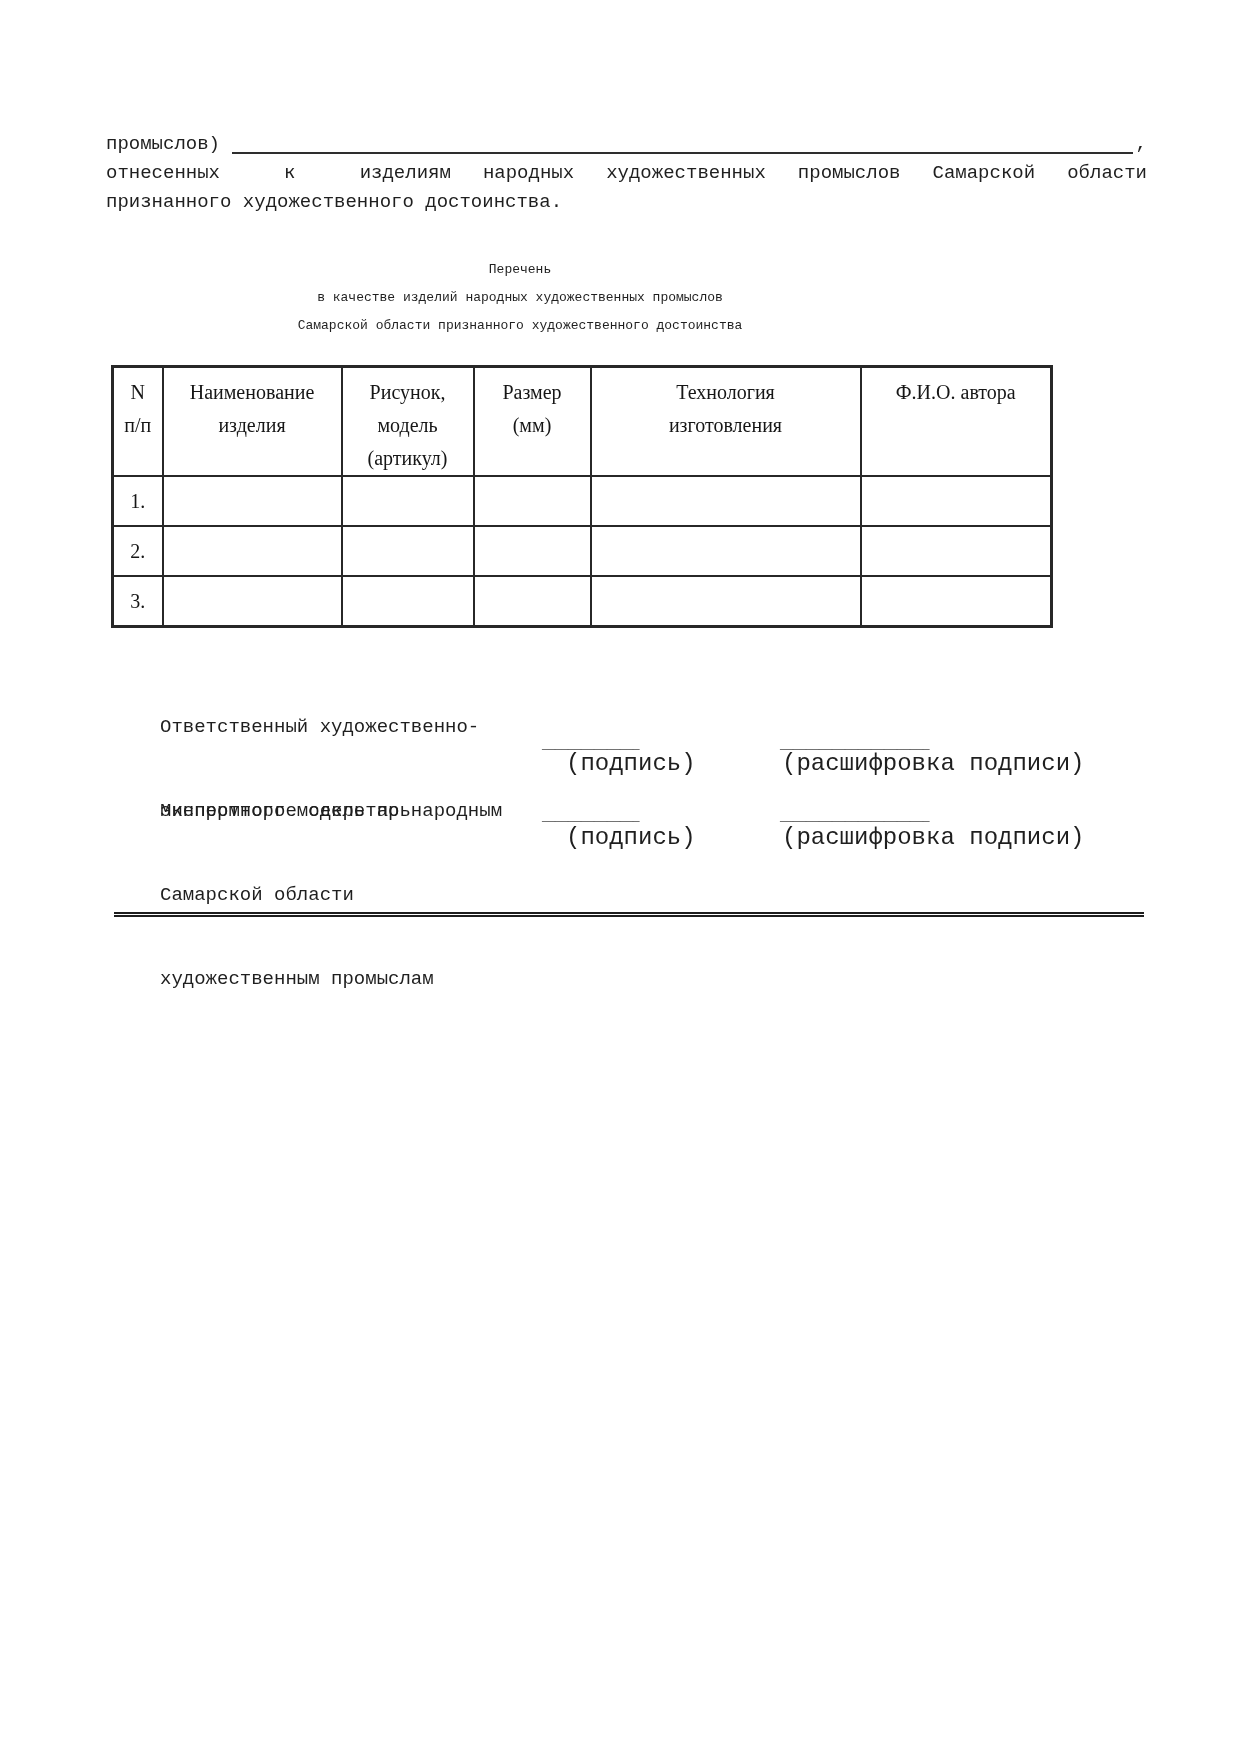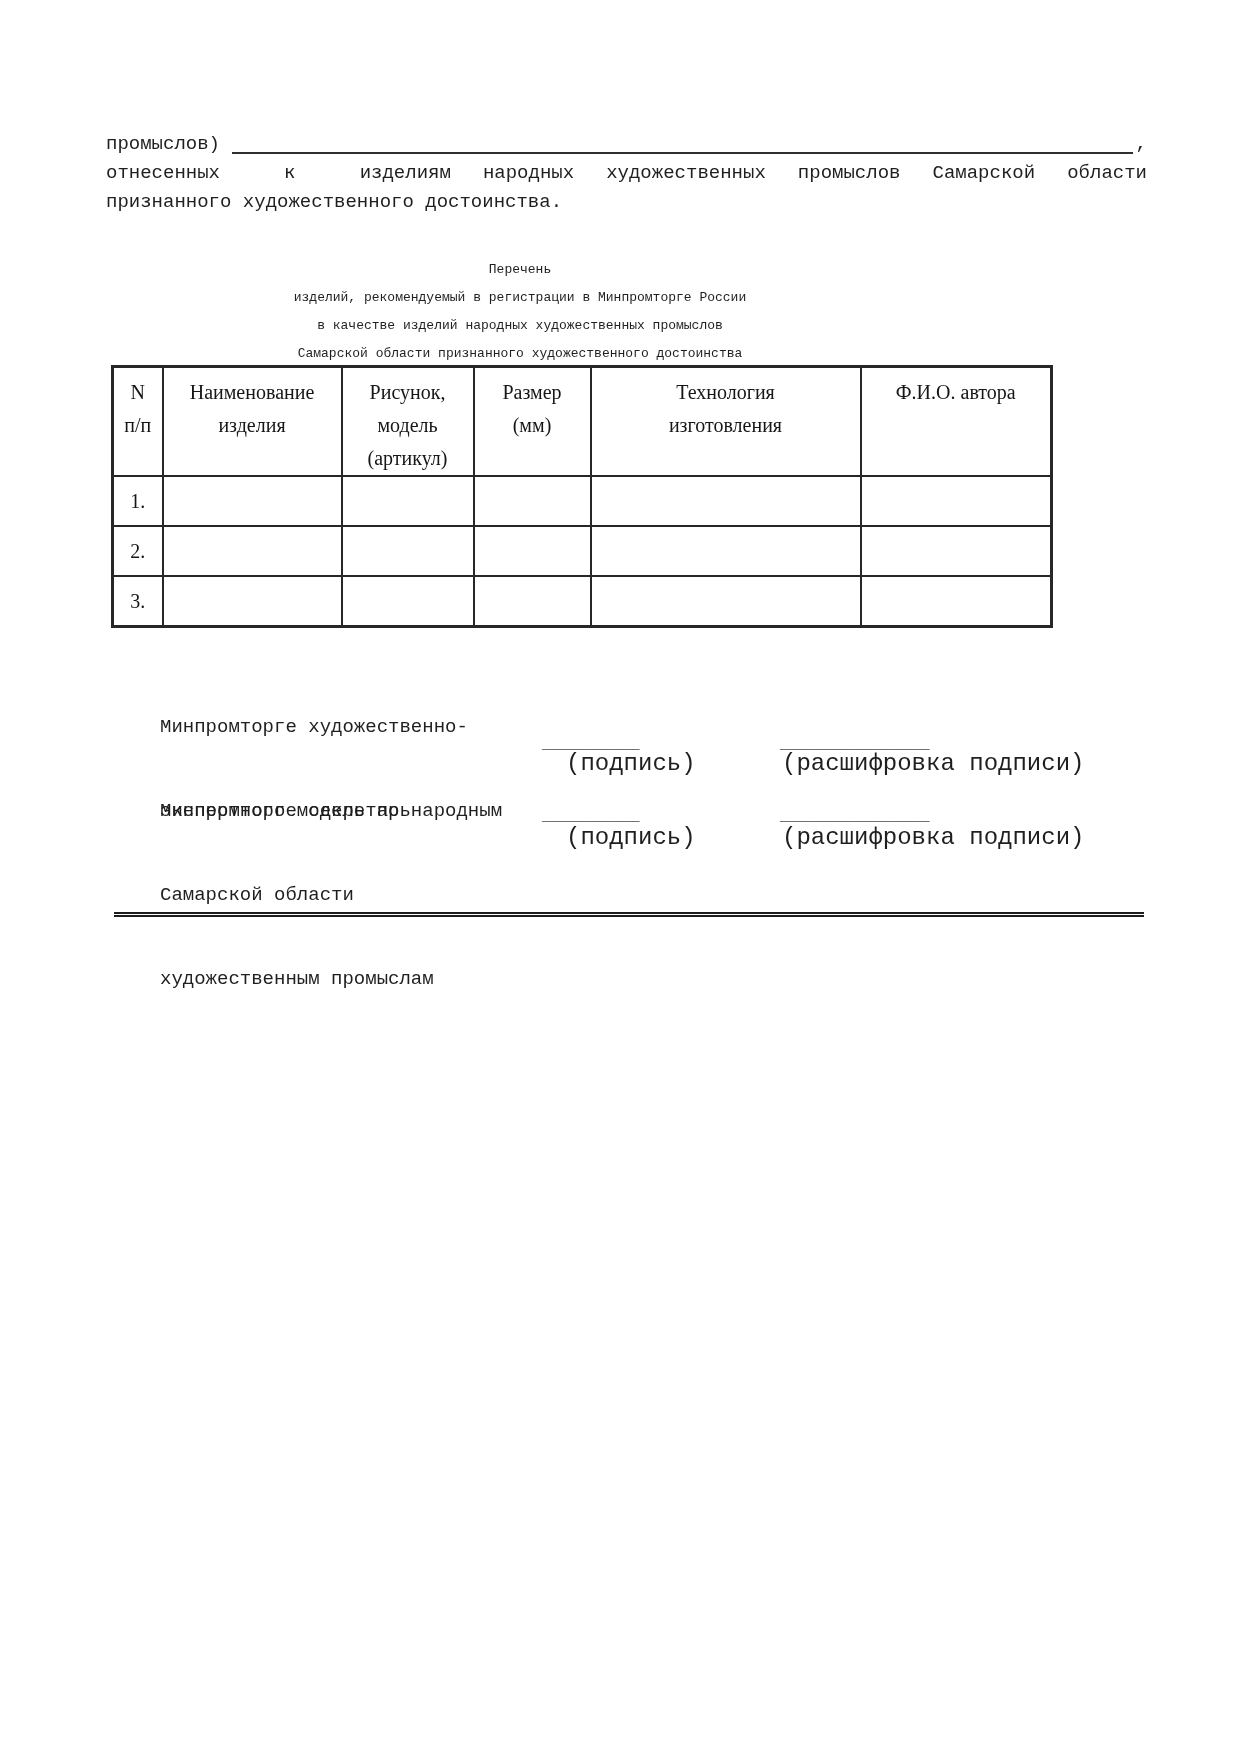--- a/index.html
+++ b/index.html
@@ -151,21 +151,20 @@
       <span class="prefix">промыслов)</span>
       <span class="fill-line"></span>
       <span class="suffix">,</span>
     </div>
     <div class="intro-line2">отнесенных  к  изделиям народных художественных промыслов Самарской области</div>
     <div class="intro-line3">признанного художественного достоинства.</div>
   </div>
 
   <div class="doc-title">
     <div>Перечень</div>
-    <div>изделий, рекомендуемый в регистрации в Минпромторге России</div>
     <div>в качестве изделий народных художественных промыслов</div>
     <div>Самарской области признанного художественного достоинства</div>
   </div>
 
   <table class="products-table">
     <colgroup>
       <col style="width:50px">
       <col style="width:179px">
       <col style="width:132px">
       <col style="width:117px">
@@ -210,21 +209,21 @@
         <td></td>
         <td></td>
         <td></td>
         <td></td>
         <td></td>
       </tr>
     </tbody>
   </table>
 
   <div class="sig-label sig-chairman">
-    <div>Минпромторге художественно-</div>
+    <div>Ответственный художественно-</div>
     <div>экспертного модель по народным</div>
     <div>Самарской области</div>
     <div>художественным промыслам</div>
   </div>
 
   <span class="sig-blank blank-1a">_______________</span>
   <span class="sig-blank blank-1b">_______________________</span>
   <span class="sig-caption cap-1a">(подпись)</span>
   <span class="sig-caption cap-1b">(расшифровка подписи)</span>
 

